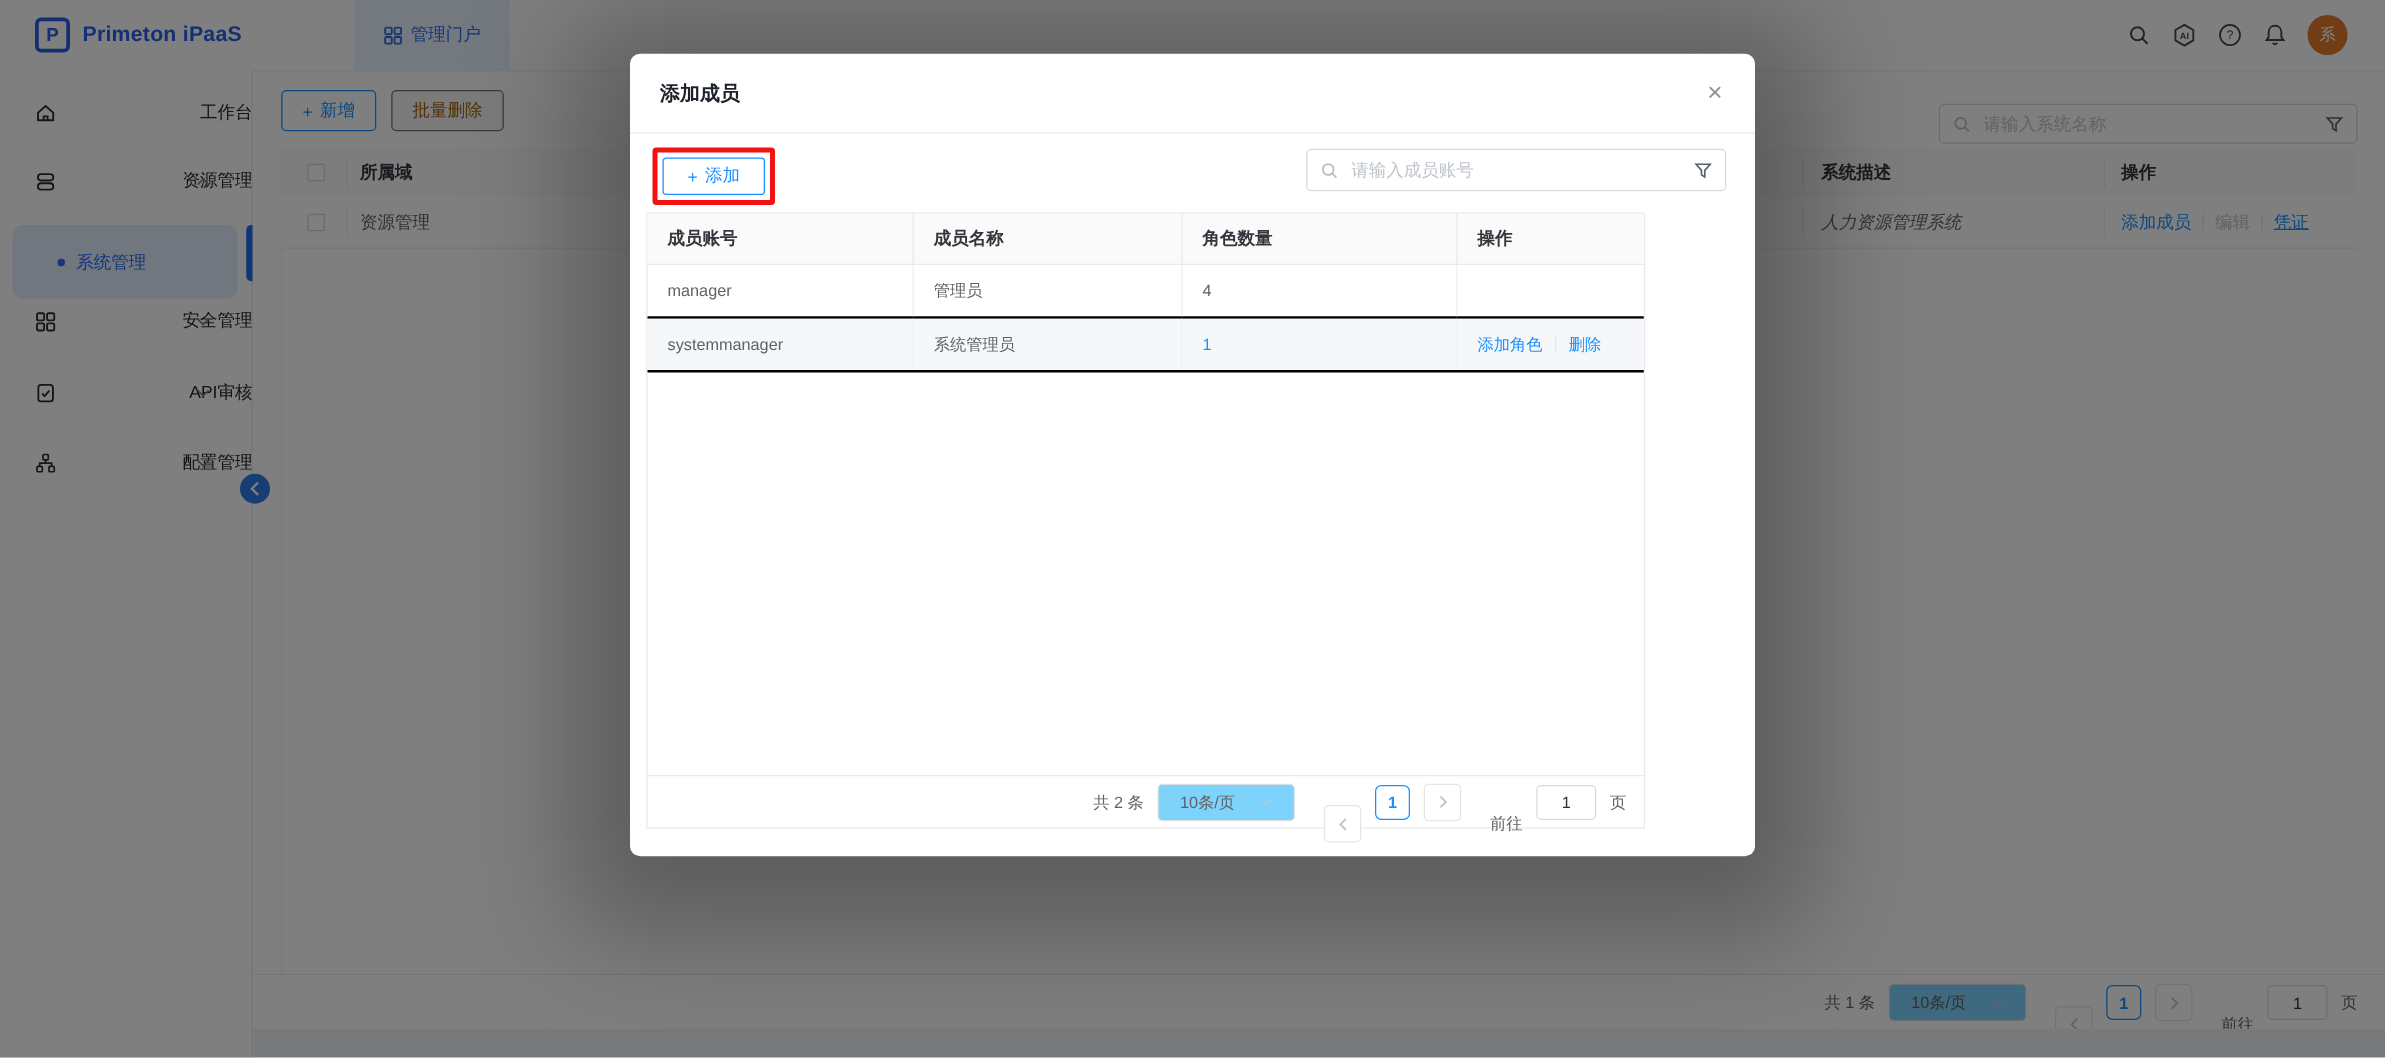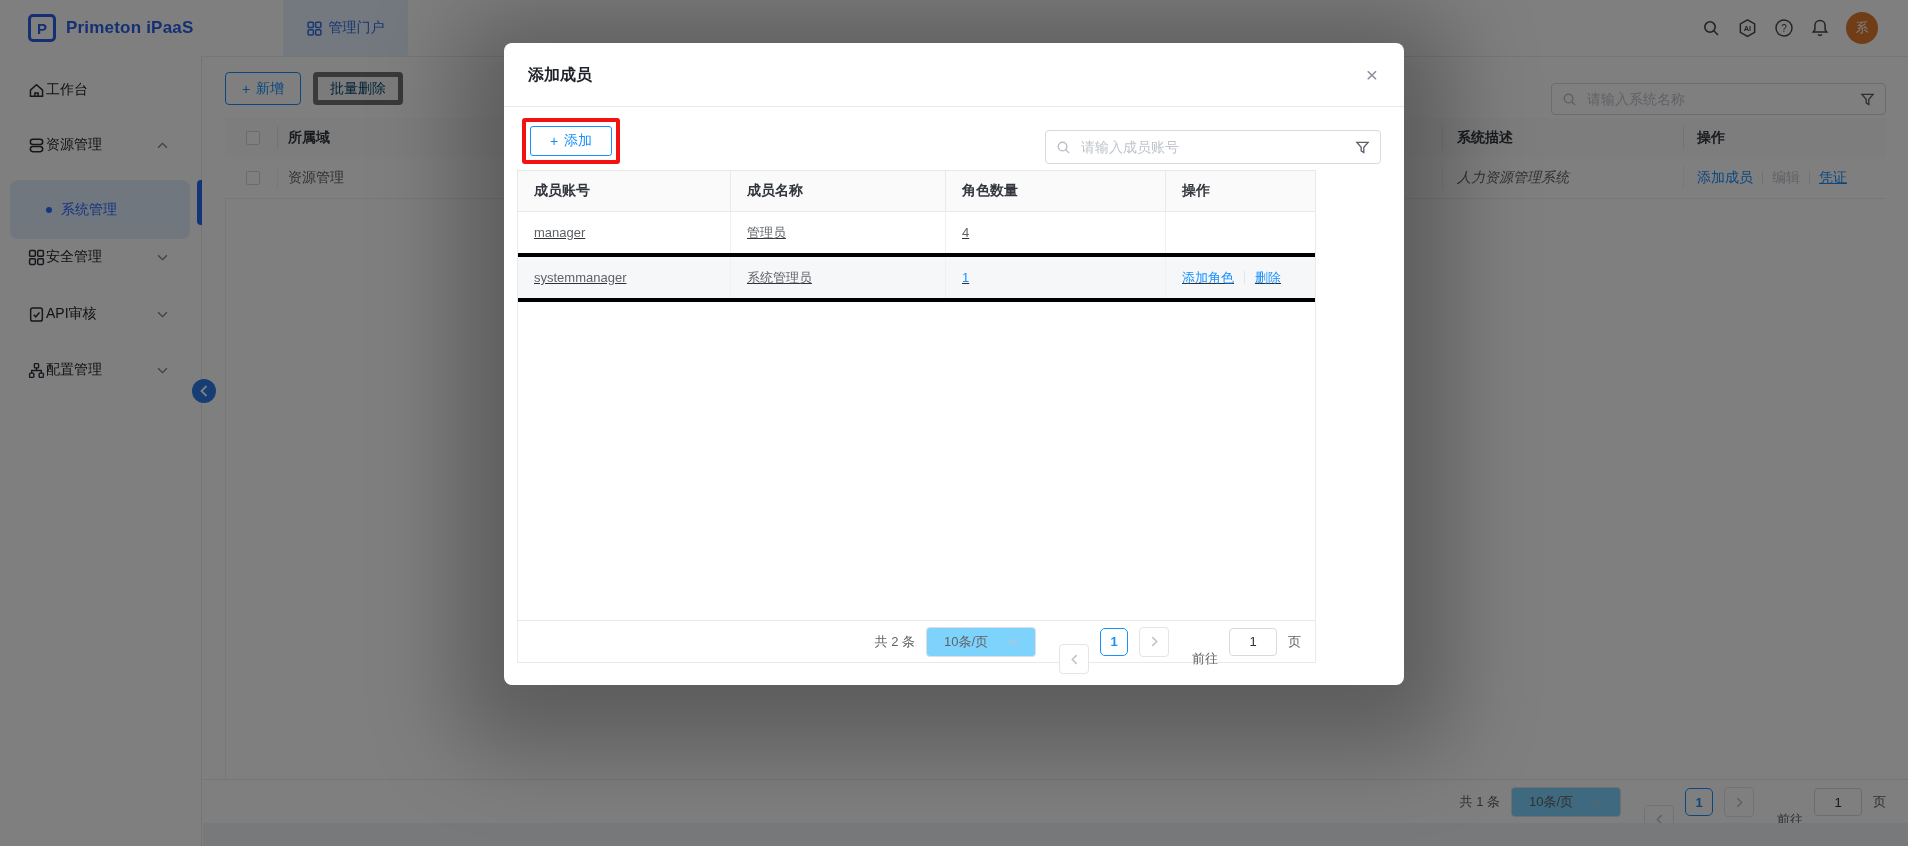--- a/index.html
+++ b/index.html
@@ -19,38 +19,38 @@
   .portal-tab{position:absolute;left:283px;top:0;width:125px;height:56px;background:#e9f1ff;
               color:#2f6fe4;display:flex;align-items:center;justify-content:center;gap:7px;font-size:14px;cursor:pointer;}
   .top-actions{position:absolute;right:30px;top:0;height:56px;display:flex;align-items:center;gap:16px;color:#43474d;}
   .top-ic{cursor:pointer;display:flex;align-items:center;justify-content:center;}
   .avatar{width:32px;height:32px;border-radius:50%;background:#e07a2f;color:#fff;font-size:13px;
           display:flex;align-items:center;justify-content:center;cursor:pointer;}
 
   
   .sidebar{position:absolute;left:0;top:56px;width:202px;height:790px;background:#fff;
            border-right:1px solid #e8eaed;z-index:2;box-sizing:border-box;}
-  .side-item{position:absolute;left:0;width:202px;height:32px;display:flex;align-items:center;gap:1px;
-             padding-left:28px;box-sizing:border-box;font-size:14px;color:#22262b;cursor:pointer;}
+  .side-item{position:absolute;left:0;width:202px;height:32px;display:flex;align-items:center;gap:15px;
+             padding-left:28px;box-sizing:border-box;font-size:14px;color:#22262b;cursor:pointer;justify-content:space-between;}
   .side-item .chev{position:absolute;right:34px;color:#7a7f87;}
   .sub-pill{position:absolute;left:10px;top:124px;width:180px;height:59px;background:#e3eeff;border-radius:8px;
             display:flex;align-items:center;padding-left:36px;gap:9px;box-sizing:border-box;
             color:#2a6bff;font-size:14px;font-weight:500;cursor:pointer;}
   .sub-dot{width:6px;height:6px;border-radius:50%;background:#2a6bff;}
   .active-bar{position:absolute;left:197px;top:124px;width:5px;height:45px;background:#2468f2;border-radius:4px 0 0 4px;}
   .collapse-toggle{position:absolute;left:192px;top:379px;width:24px;height:24px;border-radius:50%;
                    background:#2e7ce8;z-index:3;display:flex;align-items:center;justify-content:center;
                    color:#fff;cursor:pointer;}
 
   
   .main{position:absolute;left:203px;top:56px;width:1705px;height:790px;background:#fff;}
   .btn{box-sizing:border-box;position:absolute;display:flex;align-items:center;justify-content:center;
        gap:6px;font-size:14px;border-radius:4px;cursor:pointer;}
   .btn-add-sys{left:22px;top:16px;width:76px;height:33px;border:1px solid #1890ff;color:#1890ff;background:#fff;}
-  .btn-batch{left:110px;top:16px;width:90px;height:33px;border:5px solid #737373;background:#f6f7f9;color:#0c4a6e;cursor:not-allowed;text-align:right;}
+  .btn-batch{left:110px;top:16px;width:90px;height:33px;border:1px solid #737373;background:#f6f7f9;color:#a16207;cursor:not-allowed;text-align:right;}
   .search-box{box-sizing:border-box;border:1px solid #d9d9d9;border-radius:4px;background:#fff;
               display:flex;align-items:center;padding:0 10px;gap:8px;color:#9aa0a8;margin-top:12px;}
   .search-box input{flex:1;border:none;outline:none;font-size:14px;color:#303133;background:transparent;min-width:0;
                     font-family:"Liberation Sans","DejaVu Sans",sans-serif;}
   .search-box input::placeholder{color:#bfc4cc;}
   .sys-search{position:absolute;left:1348px;top:15px;width:335px;height:32px;}
   .tbl-head{position:absolute;left:22px;top:62px;width:1661px;height:39px;background:#fafafa;
             border-bottom:1px solid #e8eaec;}
   .tbl-row{position:absolute;left:22px;top:101px;width:1661px;height:41px;border-bottom:1px solid #ebeef5;background:#fff;}
   .tbl-left-line{position:absolute;left:22px;top:62px;width:1px;height:661px;background:#eef0f4;}
@@ -90,26 +90,26 @@
   .modal-head{position:absolute;left:0;top:0;width:900px;height:64px;border-bottom:1px solid #e9e9eb;box-sizing:border-box;}
   .modal-title{position:absolute;left:24px;top:0;height:64px;display:flex;align-items:center;
                font-size:16px;font-weight:600;color:#1d2129;}
   .modal-close{position:absolute;right:20px;top:20px;width:24px;height:24px;color:#8a8f99;font-size:21px;
                line-height:23px;text-align:center;cursor:pointer;}
   .madd{box-sizing:border-box;position:absolute;left:26px;top:83px;width:82px;height:30px;border:1px solid #1890ff;
         border-radius:3px;background:#fff;color:#1890ff;font-size:14px;display:flex;align-items:center;
         justify-content:center;gap:6px;cursor:pointer;}
   .red-box{position:absolute;left:18px;top:75px;width:98px;height:46px;box-sizing:border-box;
            border:4px solid #f21212;border-radius:3px;z-index:5;pointer-events:none;}
-  .msearch{position:absolute;left:541px;top:75px;width:336px;height:34px;}
+  .msearch{position:absolute;left:541px;top:64px;width:336px;height:34px;}
   .mtable{position:absolute;left:13px;top:127px;width:799px;height:493px;box-sizing:border-box;
           border:1px solid #e7e9ec;display:flex;flex-direction:column;background:#fff;}
   .mt-head,.mt-row{display:grid;grid-template-columns:213px 215px 220px 1fr;}
   .mt-head{height:40px;background:#fafafa;border-bottom:1px solid #e7e9ec;}
-  .mt-row{height:41px;border-bottom:4px solid #000000;text-decoration:underline;}
+  .mt-row{height:41px;border-bottom:2px solid #000000;}
   .mt-row.stripe{background:#f6f7f9;}
   .mt-cell{padding-left:16px;display:flex;align-items:center;font-size:13px;color:#5f6368;white-space:nowrap;gap:10px;}
   .mt-head .mt-cell{font-size:14px;font-weight:600;color:#33373d;}
   .cell-br{border-right:1px solid #eef0f4;}
   .mt-head .cell-br{border-right:1px solid #e7e9ec;}
   .mt-fill{flex:1;}
   .mt-pager{height:41px;border-top:1px solid #e7e9ec;display:flex;align-items:center;justify-content:flex-end;
             padding-right:14px;}
 </style>
 </head>

